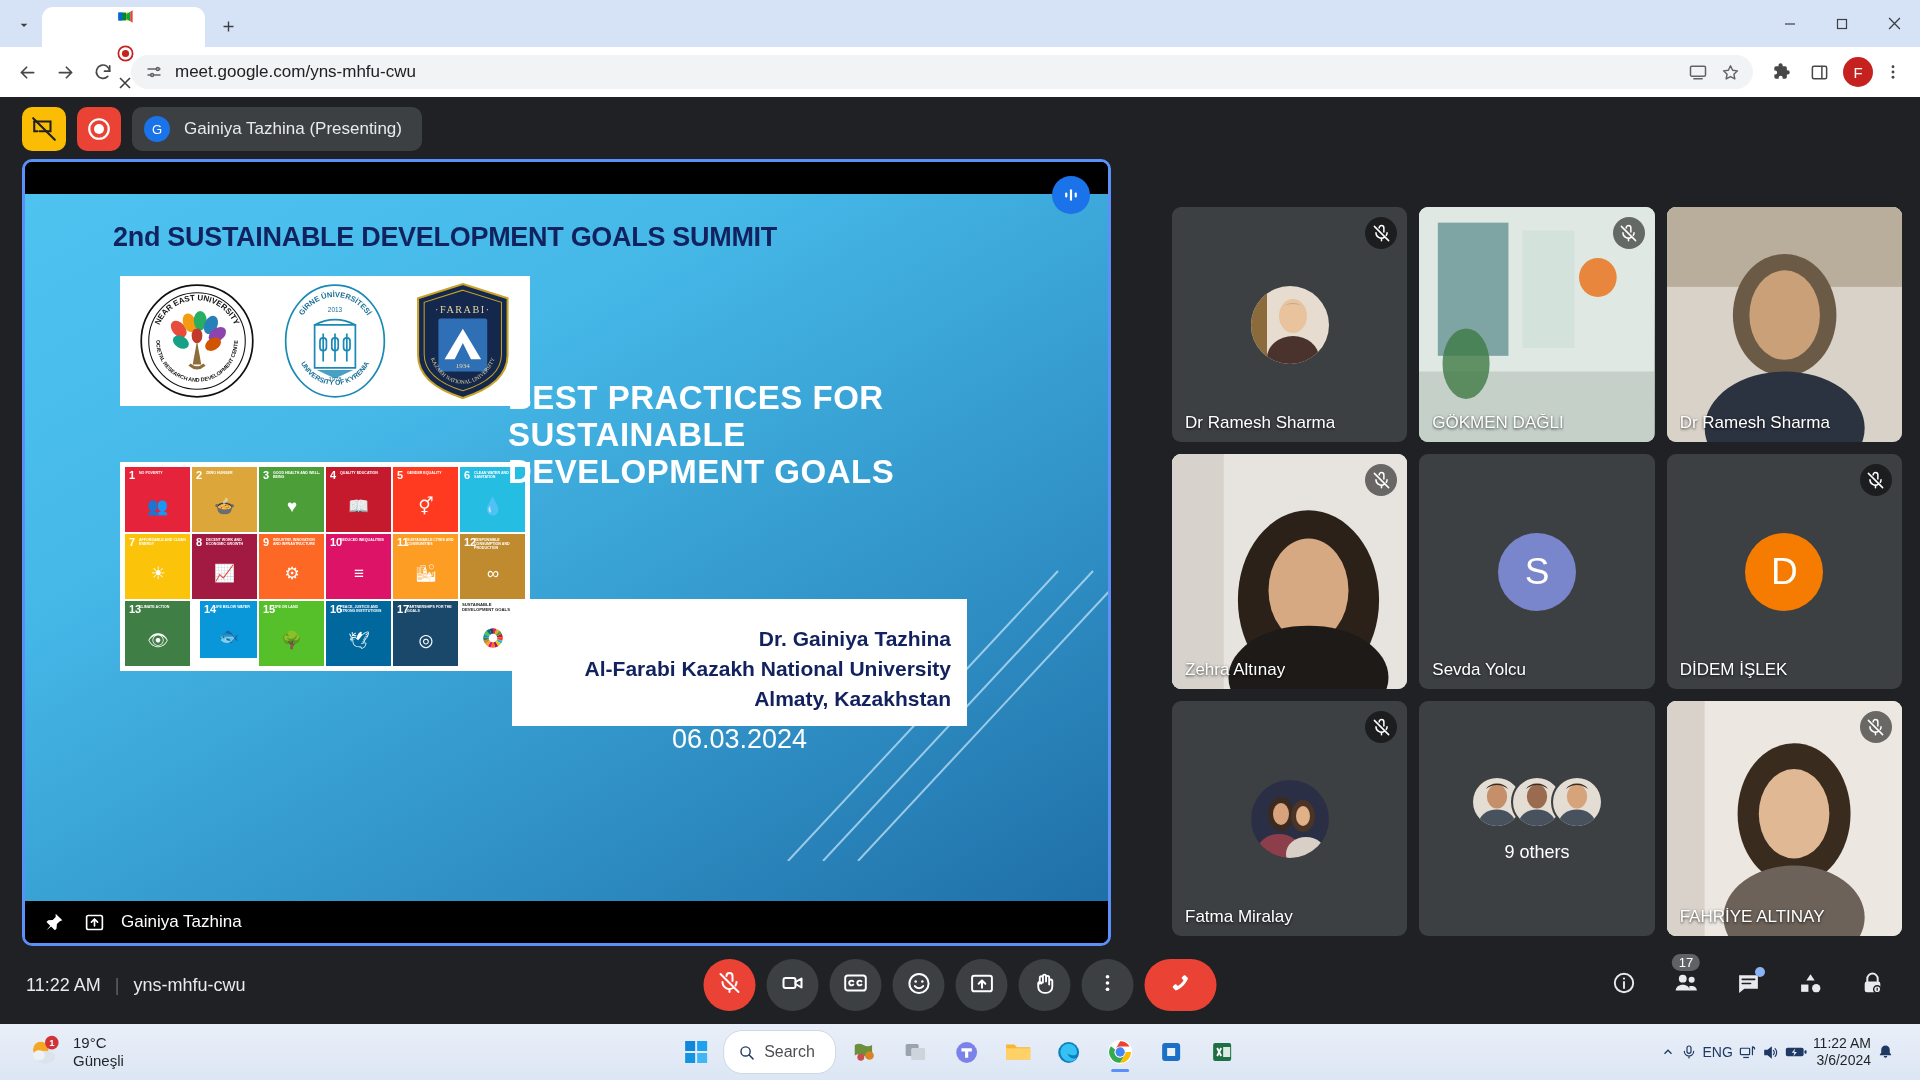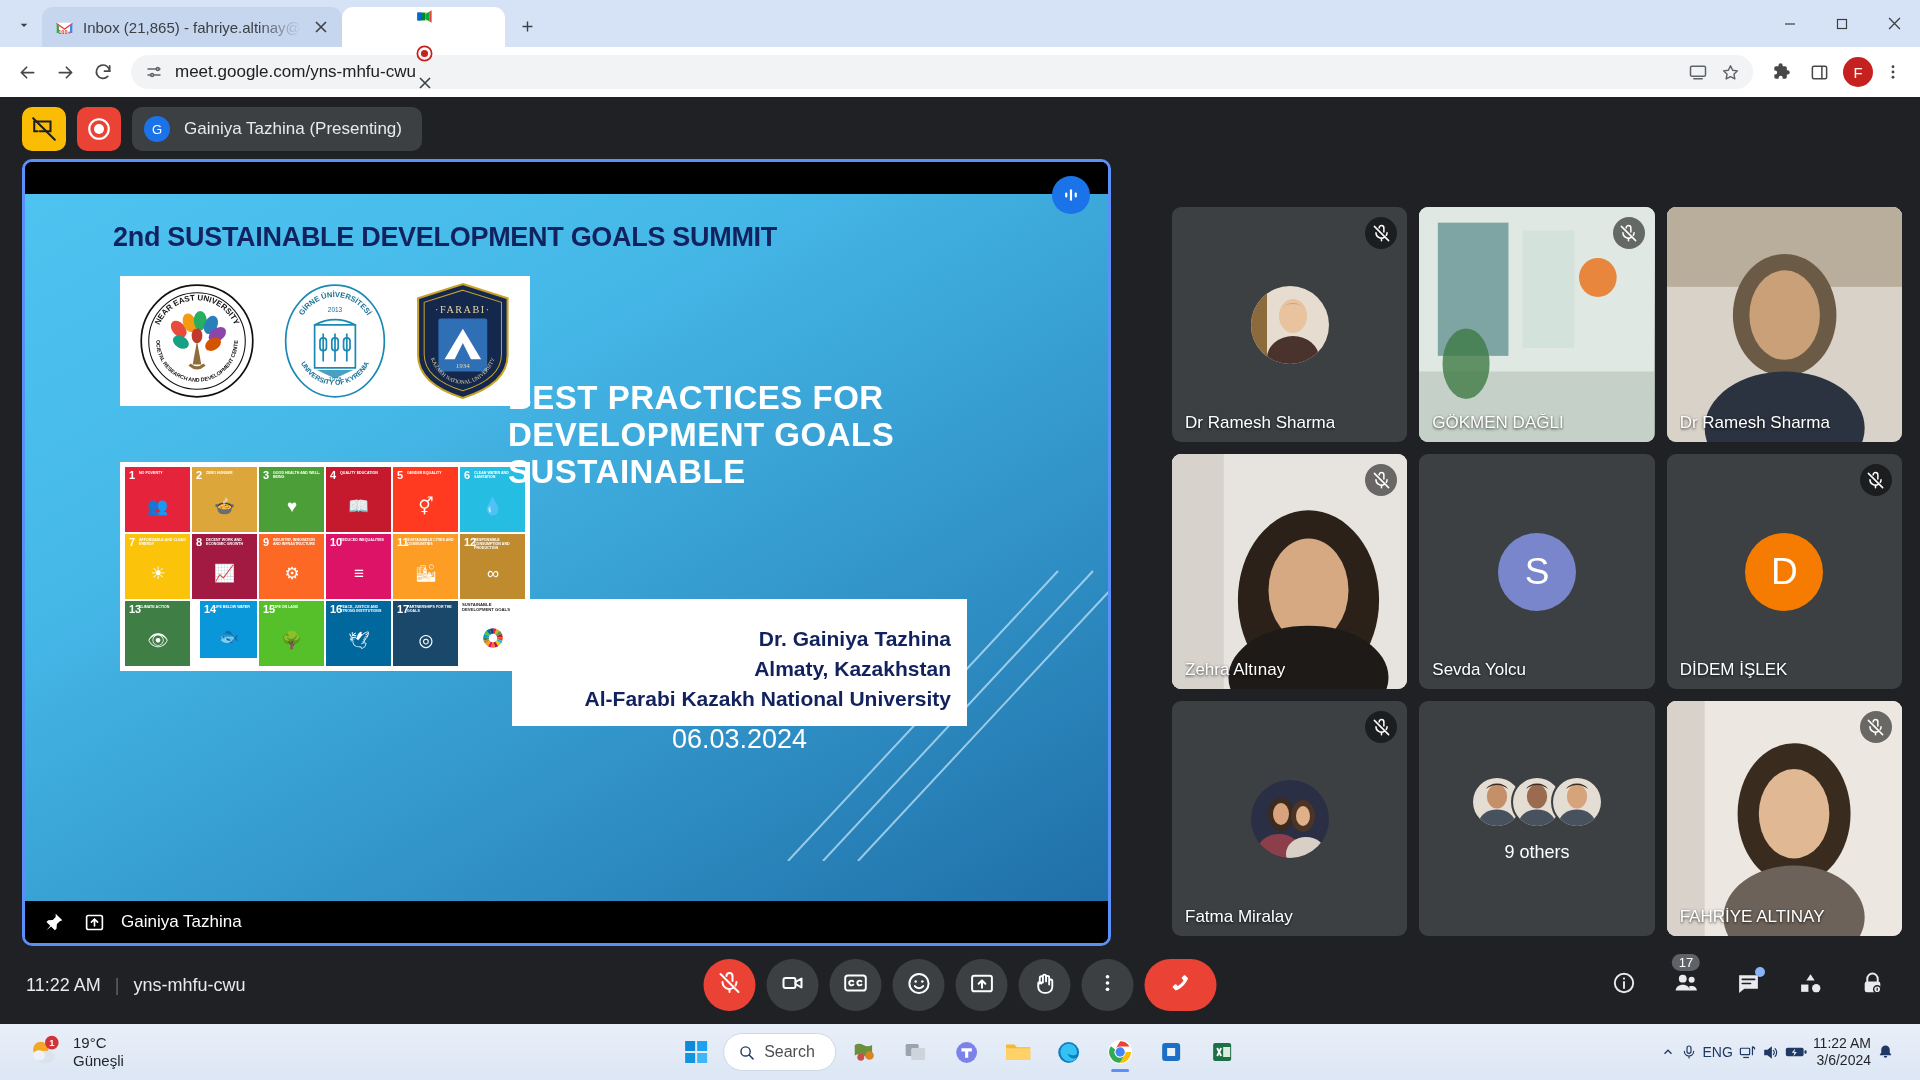--- a/index.html
+++ b/index.html
@@ -188,21 +188,21 @@
   
   .taskbar {
     height: 56px; background: linear-gradient(180deg,#e9eff8,#dce6f4); display: flex;
     align-items: center; position: relative; flex: none; padding: 0 10px;
   }
   .tb-weather { display: flex; align-items: center; gap: 11px; padding-left: 18px; }
   .tb-weather-txt { font-size: 15px; color: #1f2328; line-height: 1.22; }
   .tb-center { position: absolute; left: 50%; transform: translateX(-50%); display: flex; align-items: center; gap: 7px; }
   .tb-start { width: 40px; height: 40px; display: flex; align-items: center; justify-content: center; border-radius: 6px; }
   .tb-search {
-    height: 38px; background: #fff; border-radius: 19px; display: flex; align-items: center;
+    height: 44px; background: #fff; border-radius: 19px; display: flex; align-items: center;
     gap: 9px; padding: 0 20px 0 14px; font-size: 16px; color: #4c4f52; border: 1px solid #cfd8e6;
   }
   .tb-app { width: 44px; height: 42px; display: flex; align-items: center; justify-content: center; border-radius: 6px; position: relative; }
   .tb-app.running::after {
     content: ''; position: absolute; bottom: 1px; left: 50%; transform: translateX(-50%);
     width: 18px; height: 3px; border-radius: 2px; background: #5b8ff9;
   }
   .tb-right { margin-left: auto; display: flex; align-items: center; gap: 6px; padding-right: 16px; }
   .tb-clock { font-size: 14px; color: #1f2328; text-align: right; line-height: 1.25; }
   .tb-ic { display: flex; align-items: center; justify-content: center; color: #1f3864; }
@@ -212,37 +212,20 @@
 
 <div class="browser">
 
   <div class="tabstrip">
     <div class="tabstrip-chevron">
       <svg width="16" height="16" viewBox="0 0 24 24" fill="currentColor">
           <path d="M7 10l5 5 5-5z"></path>
         </svg>
     </div>
 
-    <div class="tab inactive">
-      <span class="tab-favicon">
-        <svg width="19" height="19" viewBox="0 0 24 24">
-          <path fill="#fff" d="M2 6h20v13H2z"></path>
-          <path fill="#ea4335" d="M2 6l10 7L22 6v2L12 15 2 8z"></path>
-          <path fill="#4285f4" d="M22 6v13h-3V9.5z"></path>
-          <path fill="#34a853" d="M2 6v13h3V9.5z"></path>
-          <text x="12" y="20" font-size="7" font-weight="700" fill="#d93025" text-anchor="middle" font-family="Liberation Sans">100+</text>
-        </svg>
-      </span>
-      <span class="tab-title">Inbox (21,865) - fahriye.altinay@</span>
-      <span class="tab-close">
-        <svg width="12" height="12" viewBox="0 0 12 12" stroke="currentColor" stroke-width="1.6">
-            <path d="M1 1l10 10M11 1L1 11"></path>
-          </svg>
-      </span>
-    </div>
 
     <div class="tab active">
       <span class="tab-favicon">
         <svg width="19" height="19" viewBox="0 0 24 24">
           <path fill="#00832d" d="M3 7h10v10H3z"></path>
           <path fill="#ffba00" d="M13 7h5v10h-5z"></path>
           <path fill="#00ac47" d="M13 9l5-3v12l-5-3z"></path>
           <path fill="#0066da" d="M3 7h5v10H3z"></path>
           <path fill="#e94235" d="M18 6l3-2v16l-3-2z"></path>
         </svg>
@@ -563,28 +546,28 @@
                     <path d="M18 18 L7.2 6.2 A16 16 0 0 1 12.2 3.1 Z" fill="#00689d"></path>
                     <path d="M18 18 L12.2 3.1 A16 16 0 0 1 18.0 2.0 Z" fill="#19486a"></path>
                     <circle cx="18" cy="18" r="7" fill="#fff"></circle>
                   </svg>
                 </div>
               </div>
             </div>
 
           <div class="headline">
               <div>BEST PRACTICES FOR</div>
+              <div>SUSTAINABLE</div>
               <div>DEVELOPMENT GOALS</div>
-              <div>SUSTAINABLE</div>
             </div>
 
           <div class="authorbox">
               <div>Dr. Gainiya Tazhina</div>
+              <div>Al-Farabi Kazakh National University</div>
               <div>Almaty, Kazakhstan</div>
-              <div>Al-Farabi Kazakh National University</div>
             </div>
 
           <div class="slide-date">06.03.2024</div>
         </div>
 
         <div class="present-footer">
           <span class="pf-ic">
             <svg width="20" height="20" viewBox="0 0 24 24" fill="currentColor">
                 <path d="M14 2l8 8-3 1-3.5 3.5L15 20l-2 2-4.5-4.5L3 22l4.5-5.5L3 12l2-2 5.5-.5L14 6z"></path>
               </svg>

